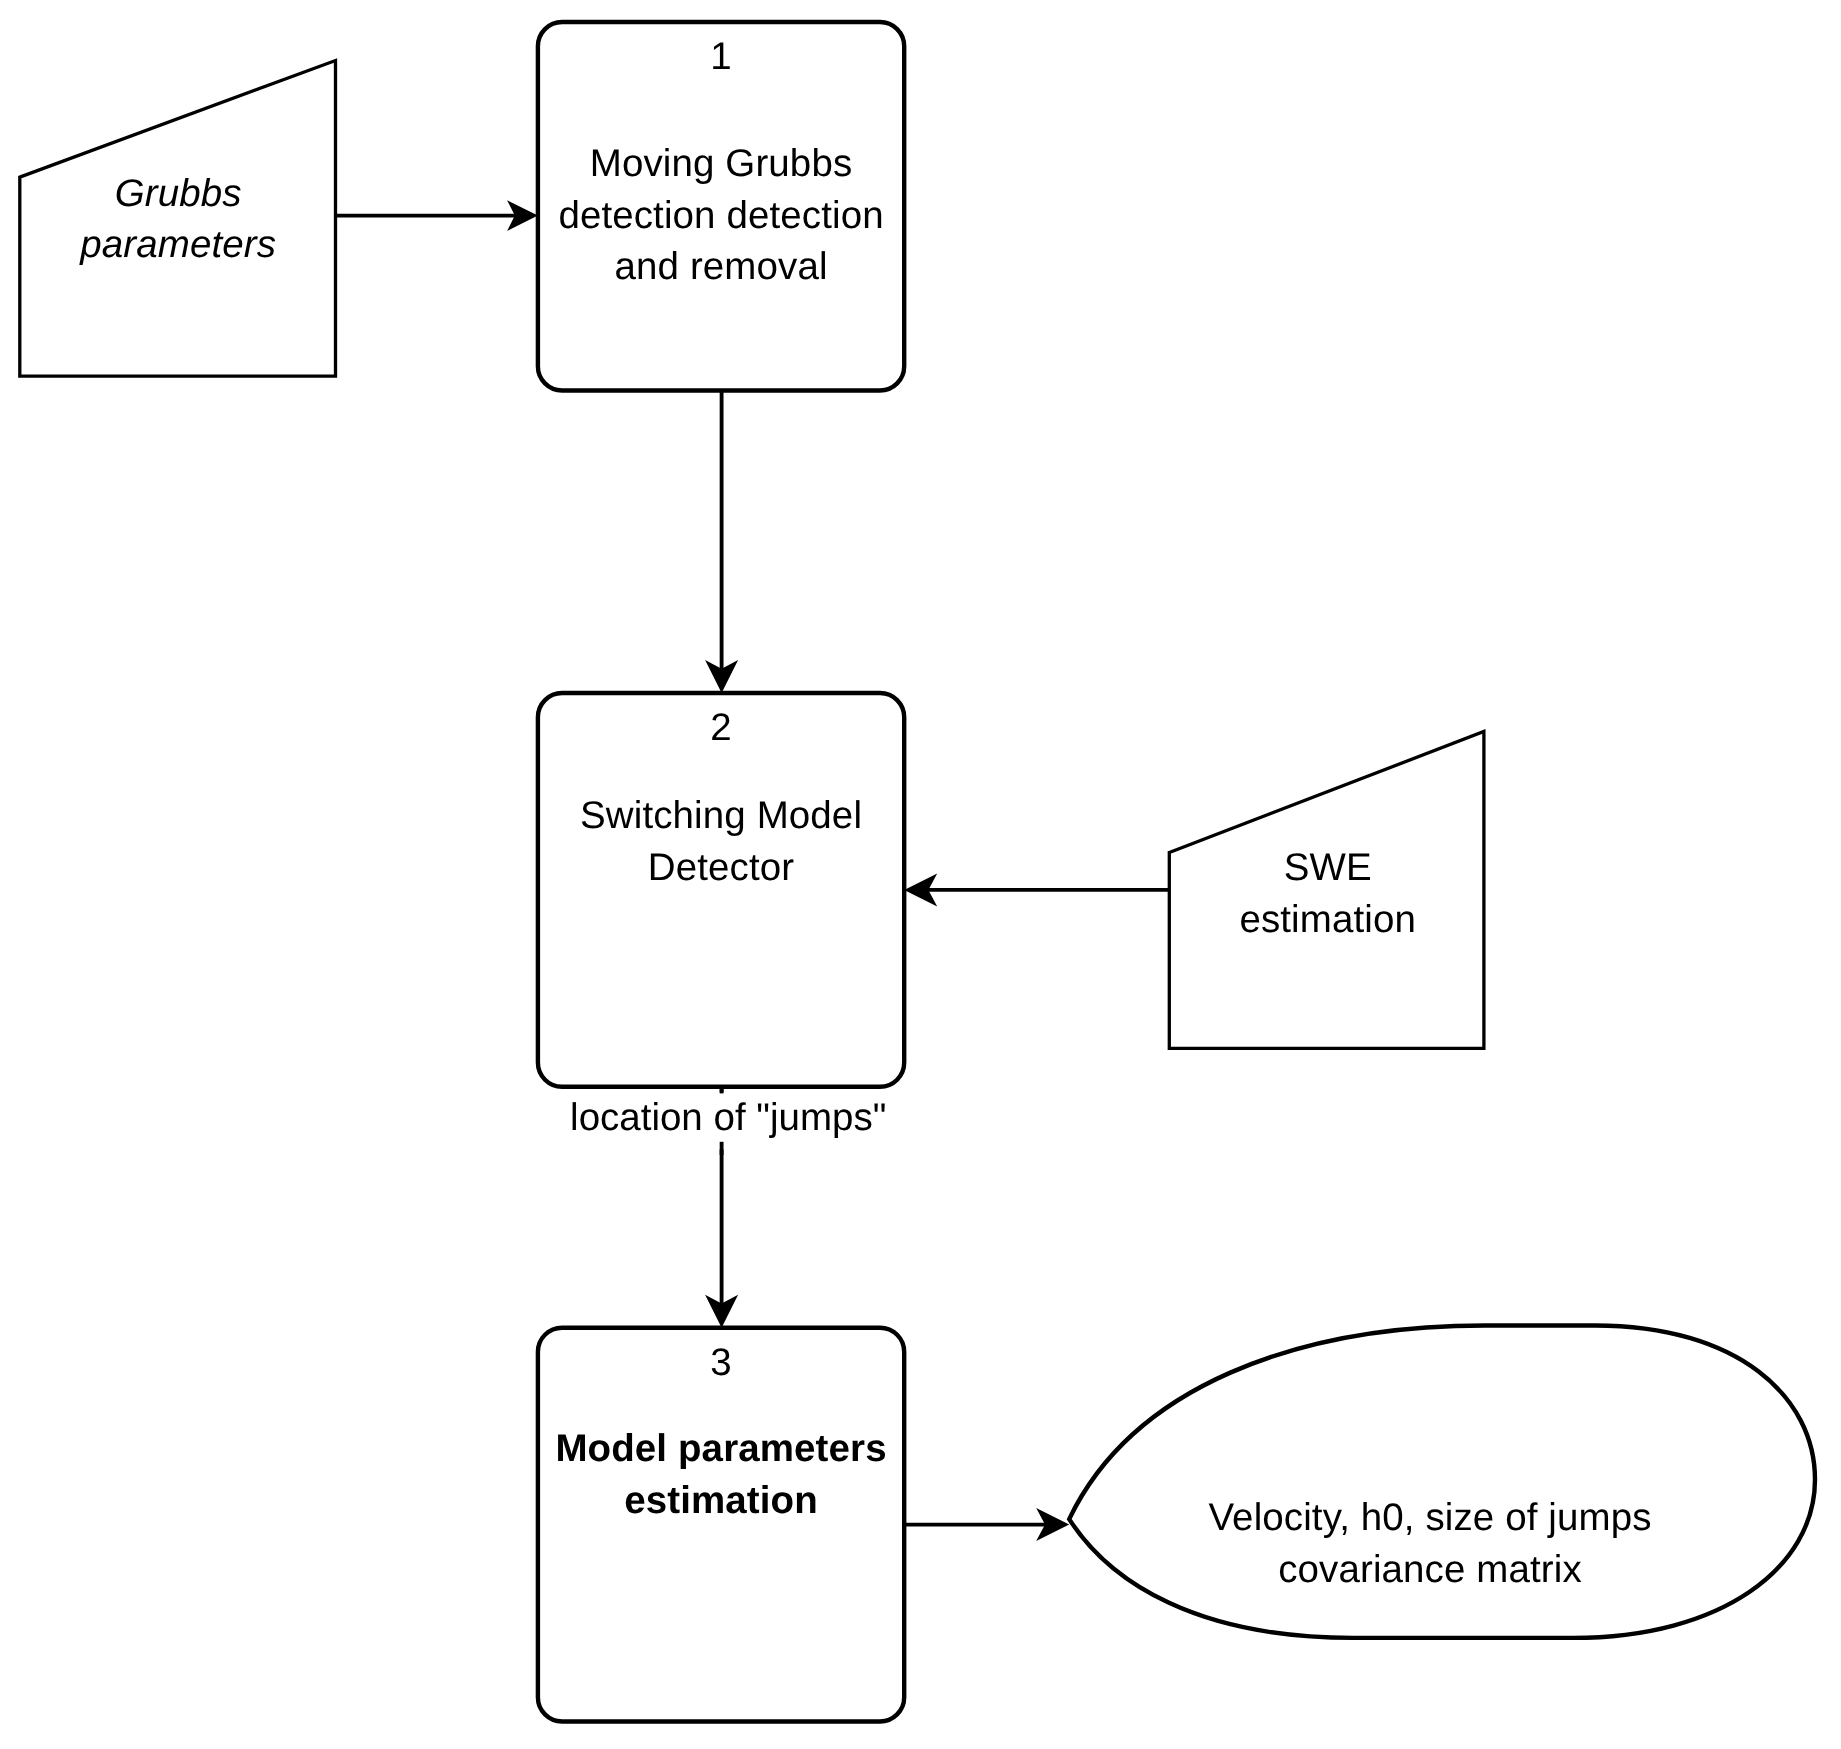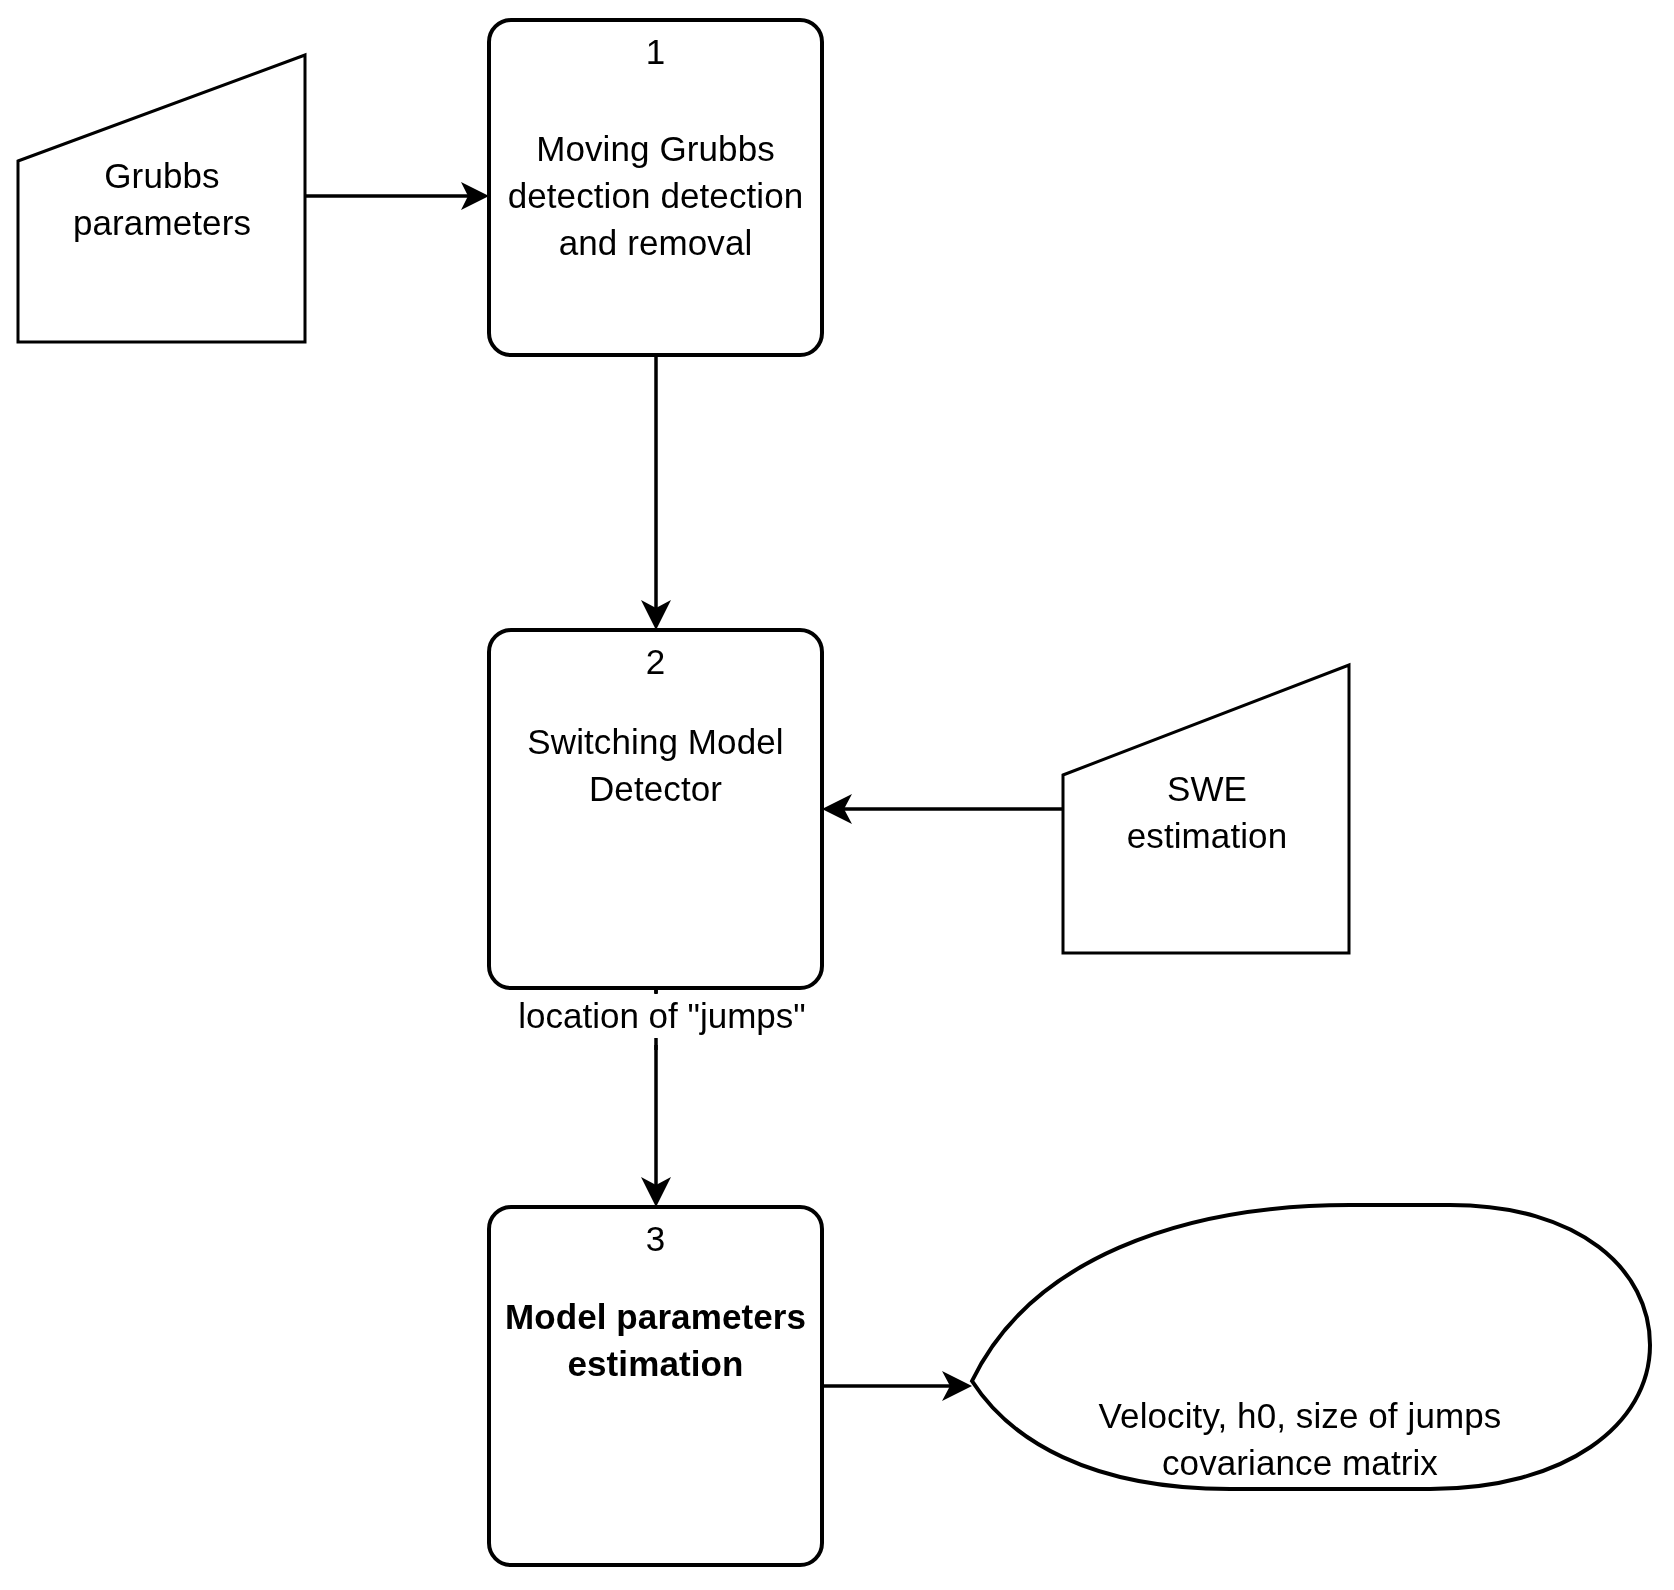--- a/index.html
+++ b/index.html
@@ -117,37 +117,37 @@
       <path class="arrowhead" d="M 656 1207 L 641 1177 L 656 1185 L 671 1177 Z"></path>
     </g>
 
     <g>
       <line class="conn" x1="822" y1="1386" x2="955" y2="1386"></line>
       <path class="arrowhead" d="M 972 1386 L 942 1371 L 950 1386 L 942 1401 Z"></path>
     </g>
 
   </svg>
 
-  <div class="txt" style="left:28px; top:152px; width:268px;">Grubbs
+  <div class="txt" style="left:28px; top:152px; width:268px;font-style:italic;">Grubbs
 parameters</div>
 
   <div class="num" style="left:489px; top:32px; width:333px;">1</div>
   <div class="txt" style="left:479px; top:125px; width:353px;">Moving Grubbs
 detection detection
 and removal</div>
 
   <div class="num" style="left:489px; top:642px; width:333px;">2</div>
   <div class="txt" style="left:479px; top:718px; width:353px;">Switching Model
 Detector</div>
 
   <div class="txt" style="left:1073px; top:765px; width:268px;">SWE
 estimation</div>
 
   <div class="edge-label" style="left:466px; top:994px; width:380px;">location of "jumps"</div>
 
   <div class="num" style="left:489px; top:1219px; width:333px;">3</div>
   <div class="txt" style="left:474px; top:1293px; width:363px;font-weight:bold;">Model parameters
 estimation</div>
 
-  <div class="txt" style="left:1000px; top:1392px; width:600px;">Velocity, h0, size of jumps
+  <div class="txt" style="left:1000px; top:1356px; width:600px;">Velocity, h0, size of jumps
 covariance matrix</div>
 
 </div>
 
 </body></html>

